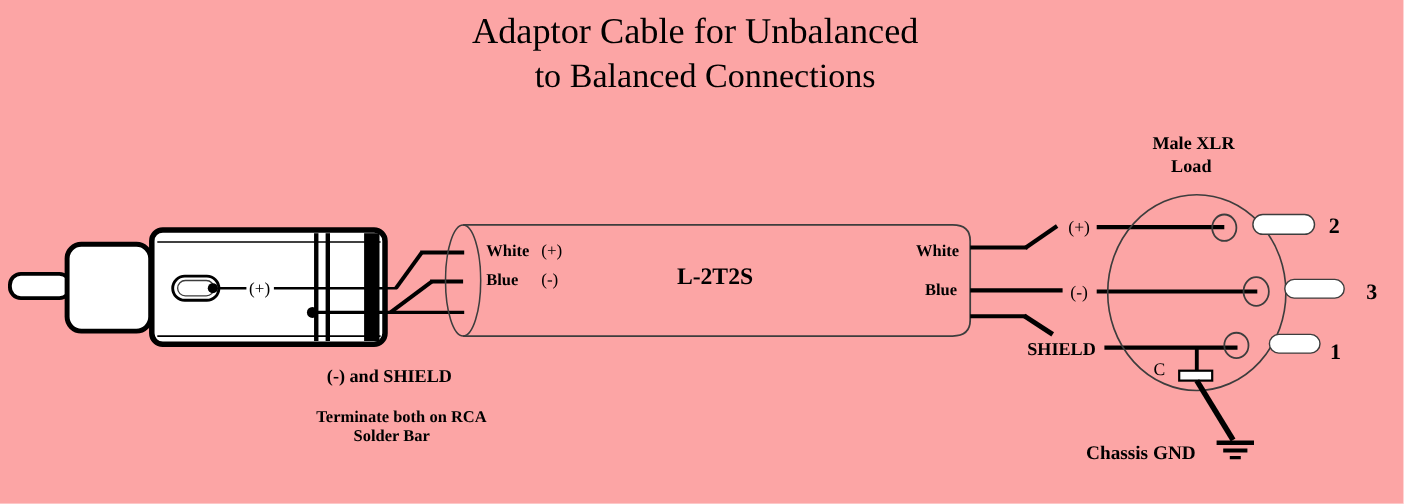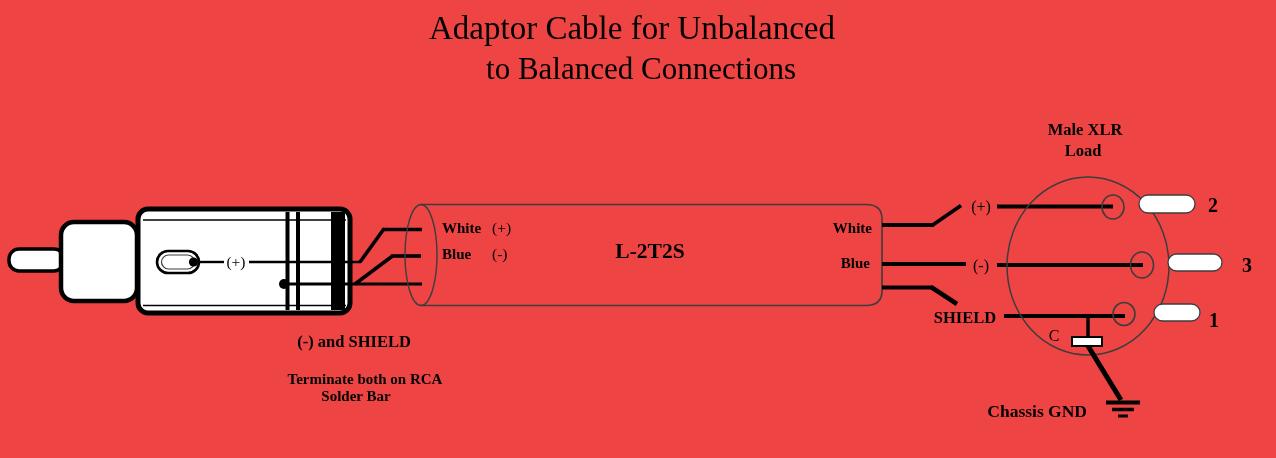--- a/index.html
+++ b/index.html
@@ -1,18 +1,18 @@
 <!DOCTYPE html>
 <html style="--ink: #000000; --outline: #3d3d3d;"><head>
 <meta charset="utf-8">
 <style>
   :root { --ink:#000000; --outline:#3d3d3d; }
   html,body { margin:0; padding:0; background:#ffffff; }
   .canvas {
-    position:relative; width:1276px; height:458px; background:#ef4444;
+    position:relative; width:1276px; height:458px; background:#fca5a5;
     font-family:"Liberation Serif","DejaVu Serif",serif;
   }
   svg text {
     font-family:"Liberation Serif","DejaVu Serif",serif;
     fill:var(--ink);
   }
   .b { font-weight:bold; }
   .wire  { stroke:var(--ink); fill:none; }
   .shape { stroke:var(--ink); fill:#ffffff; }
   .thin  { stroke:var(--outline); fill:none; }

